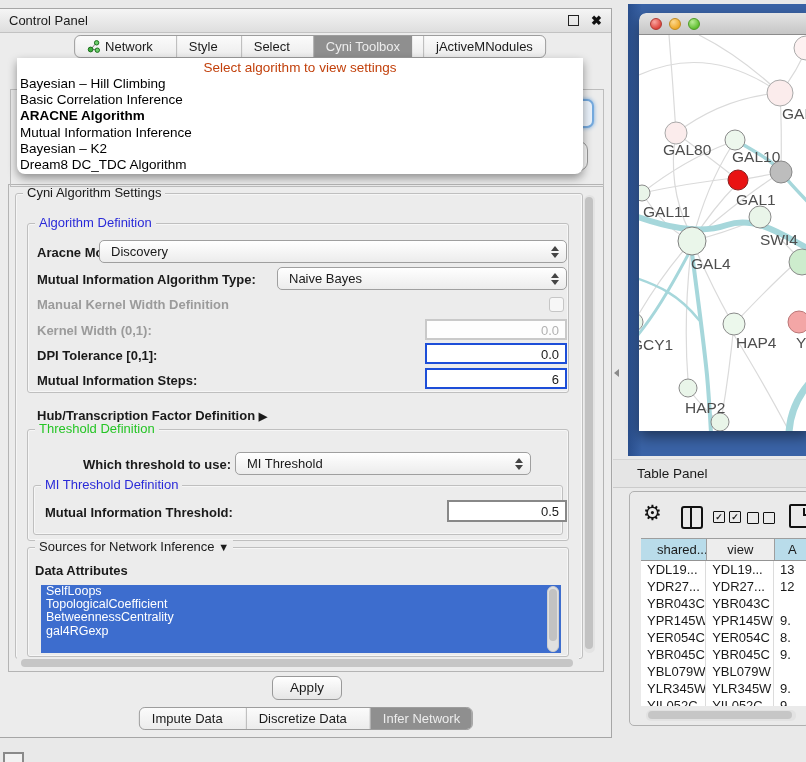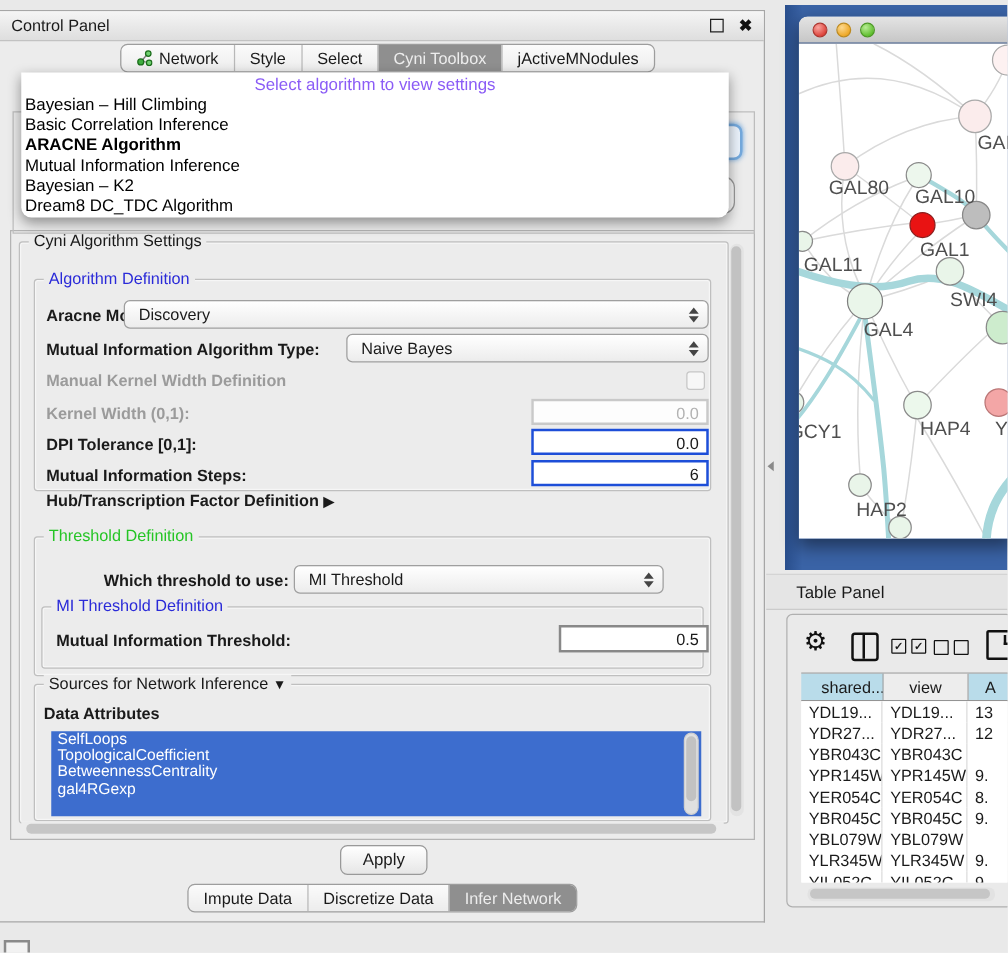--- a/index.html
+++ b/index.html
@@ -10,38 +10,38 @@
   
   #control-panel{position:absolute;left:0;top:8px;width:612px;height:730px;background:#ececec;
     border:1px solid #a6a6a6;border-left:none;box-sizing:border-box;}
   .cp-titlebar{height:23px;background:linear-gradient(#f5f5f5,#dedede);border-bottom:1px solid #c2c2c2;
     display:flex;align-items:center;padding:0 9px;font-size:13px;}
   .cp-title{flex:1;}
   .float-ico{width:9px;height:9px;border:1.5px solid #222;margin-right:12px;background:transparent;}
   .close-ico{font-size:13px;font-weight:bold;color:#111;line-height:1;}
 
   .seg-tabs{position:absolute;display:flex;border:1px solid #9d9d9d;border-radius:6px;overflow:hidden;
-    background:linear-gradient(#fbfbfb,#ececec);height:23px;box-sizing:border-box;z-index:3;}
+    background:linear-gradient(#fbfbfb,#ececec);height:23px;box-sizing:border-box;z-index:3;gap:11px;}
   .seg-tab{display:flex;align-items:center;gap:5px;padding:0 12px;font-size:13px;border-left:1px solid #b8b8b8;white-space:nowrap;}
   .seg-tab:first-child{border-left:none;}
   .seg-tab.active{background:#8f8f8f;color:#ededed;}
   #top-tabs{left:310px;top:35px;transform:translateX(-50%);}
   #bottom-tabs{left:306px;top:707px;transform:translateX(-50%);}
 
   
   .hidden-panel{position:absolute;left:10px;top:88px;width:592px;height:96px;border:1px solid #bdbdbd;z-index:1;}
   .combo-focus-btn{position:absolute;left:566px;top:98px;width:24px;height:25px;border-radius:7px;
     border:2px solid #74a9dd;background:#eaf2fb;box-shadow:0 0 4px #74a9dd;z-index:2;}
   .hidden-combo{position:absolute;left:52px;top:140px;width:534px;height:28px;border:1px solid #9a9a9a;
     border-radius:9px;background:#fafafa;z-index:1;}
 
   
   #algo-popup{position:absolute;left:17px;top:58px;width:566px;height:116px;background:#fff;
     border-radius:0 0 8px 8px;box-shadow:0 4px 10px rgba(0,0,0,.4);z-index:10;padding-top:1px;box-sizing:border-box;}
-  .popup-placeholder{text-align:center;color:#8b5cf6;font-size:13.5px;height:17px;line-height:17px;}
+  .popup-placeholder{text-align:center;color:#c2410c;font-size:13.5px;height:17px;line-height:17px;}
   .popup-item{font-size:13.5px;line-height:16.2px;padding-left:3px;color:#000;white-space:nowrap;}
   .popup-item.bold{font-weight:bold;}
 
   
   #settings-outer{position:absolute;left:8px;top:184px;width:596px;height:488px;border:1px solid #b4b4b4;
     background:#ececec;box-sizing:border-box;}
   .tbox{position:absolute;border:1px solid #bfbfbf;border-radius:3px;box-shadow:0 0 0 1px rgba(255,255,255,.55) inset;}
   .ttitle{position:absolute;top:-8px;left:7px;background:#ececec;padding:0 4px;font-size:13px;line-height:14px;white-space:nowrap;}
   .ttitle.blue{color:#2a2ad8;}
   .ttitle.green{color:#25c525;}
@@ -188,21 +188,21 @@
     </div>
     <span class="flabel disabled" style="left:28px;top:112px;">Manual Kernel Width Definition</span>
     <span class="checkbox" style="left:540px;top:112px;"></span>
     <span class="flabel disabled" style="left:28px;top:138px;">Kernel Width (0,1):</span>
     <div class="tfield disabled" style="left:416px;top:134px;width:142px;height:21px;">0.0</div>
     <span class="flabel" style="left:28px;top:163px;">DPI Tolerance [0,1]:</span>
     <div class="tfield" style="left:416px;top:158px;width:142px;height:21px;">0.0</div>
     <span class="flabel" style="left:28px;top:188px;">Mutual Information Steps:</span>
     <div class="tfield" style="left:416px;top:183px;width:142px;height:21px;">6</div>
 
-    <span class="flabel" style="left:28px;top:208px;">
+    <span class="flabel" style="left:28px;top:223px;">
       <span>Hub/Transcription Factor Definition</span>
       <span class="section-arrow">▶</span>
     </span>
 
     <div class="tbox" style="left:18px;top:244px;width:540px;height:110px;text-decoration:underline;">
       <span class="ttitle green">Threshold Definition</span>
     </div>
     <span class="flabel" style="left:74px;top:272px;">Which threshold to use:</span>
     <div class="combo" style="left:226px;top:267px;width:296px;">
       <span class="cval">MI Threshold</span>

